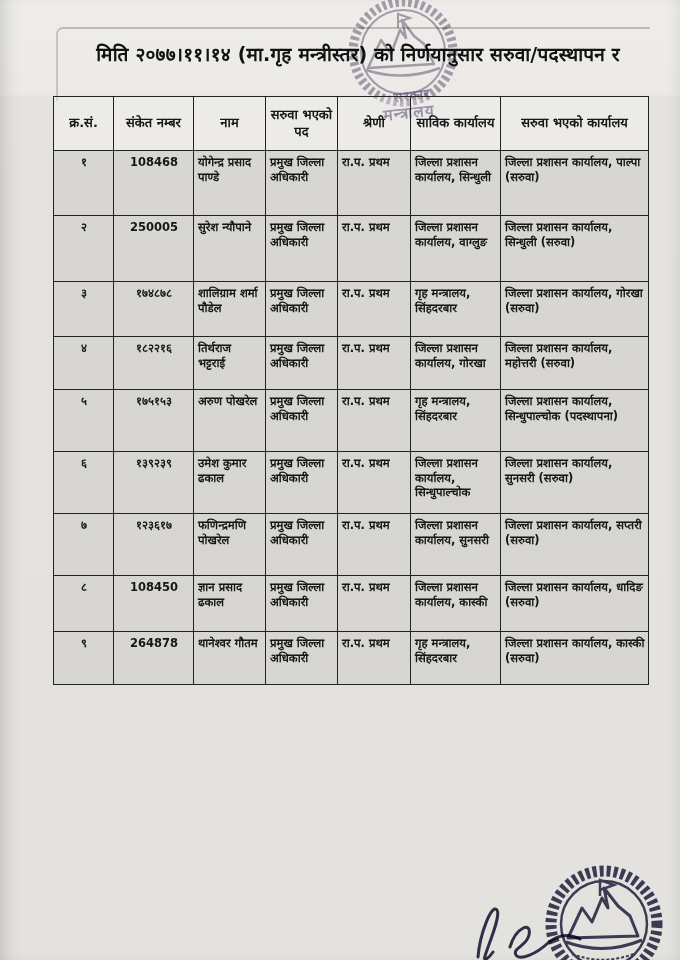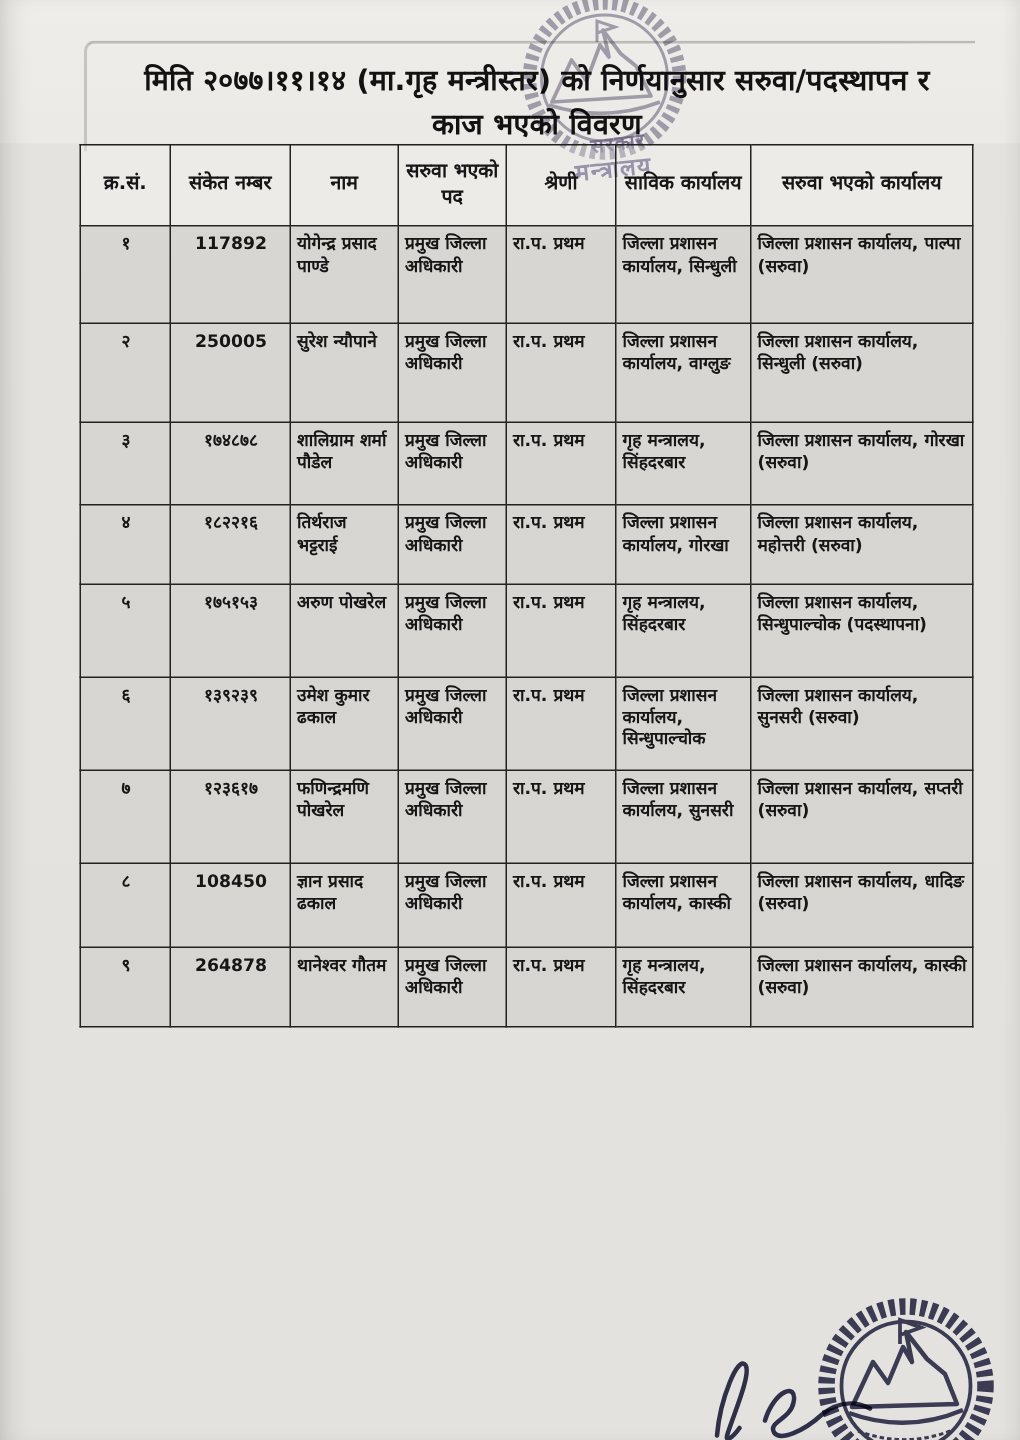--- a/index.html
+++ b/index.html
@@ -69,21 +69,20 @@
 </style>
 </head>
 <body>
 
 <div class="page">
 
   <div class="frame-corner"></div>
 
   <div class="title">
     <div>मिति २०७७।११।१४ (मा.गृह मन्त्रीस्तर) को निर्णयानुसार सरुवा/पदस्थापन र</div>
-    <div>काज भएको विवरण</div>
   </div>
 
   <svg class="seal-top" viewBox="0 0 134 146">
     <g stroke="#6b6280" fill="none" opacity="0.55">
       <circle cx="67" cy="62" r="50" stroke-width="9" stroke-dasharray="3.5 3"></circle>
       <circle cx="67" cy="62" r="42" stroke-width="2"></circle>
       <path d="M32 78 L45 50 L55 64 L64 40 L70 48 L66 30 L78 46 L88 54 L98 74 Z" stroke-width="2.5" stroke-linejoin="round"></path>
       <path d="M30 80 Q67 92 104 78" stroke-width="2.5"></path>
       <path d="M62 38 L62 24 L74 28 L62 32" stroke-width="2"></path>
     </g>
@@ -108,21 +107,21 @@
         <th>नाम</th>
         <th>सरुवा भएको पद</th>
         <th>श्रेणी</th>
         <th>साविक कार्यालय</th>
         <th>सरुवा भएको कार्यालय</th>
       </tr>
     </thead>
     <tbody>
         <tr>
       <td class="c">१</td>
-      <td class="c">117892</td>
+      <td class="c">108468</td>
       <td>योगेन्द्र प्रसाद पाण्डे</td>
       <td>प्रमुख जिल्ला अधिकारी</td>
       <td>रा.प. प्रथम</td>
       <td>जिल्ला प्रशासन कार्यालय, सिन्धुली</td>
       <td>जिल्ला प्रशासन कार्यालय, पाल्पा (सरुवा)</td>
     </tr>
         <tr>
       <td class="c">२</td>
       <td class="c">250005</td>
       <td>सुरेश न्यौपाने</td>

